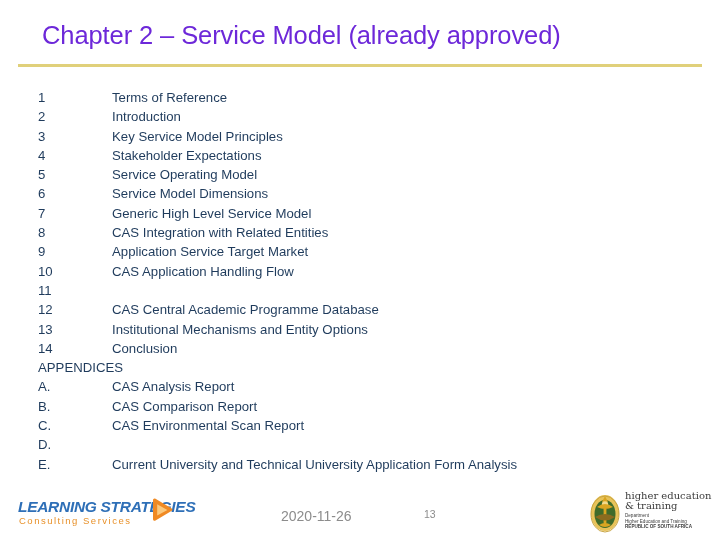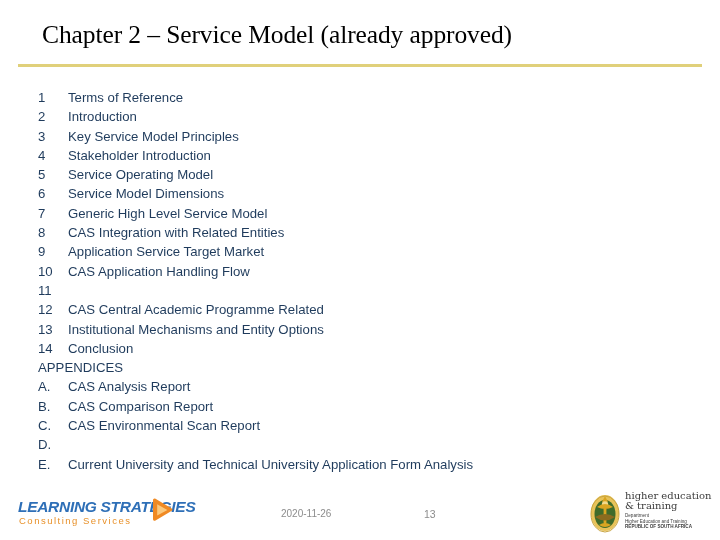--- a/index.html
+++ b/index.html
@@ -21,24 +21,23 @@
   }
 
   
   .title {
     position: absolute;
     left: 42px;
     top: 18px;
     width: 640px;
     font-size: 25.5px;
     line-height: 34px;
-    color: #000000;
+    color: #6d28d9;
     letter-spacing: -0.1px;
     white-space: nowrap;
-    font-family: Liberation Serif, serif;
   }
   .title-rule {
     position: absolute;
     left: 18px;
     top: 64px;
     width: 684px;
     height: 3px;
     background: #e0d07a;
   }
 
@@ -57,32 +56,33 @@
     font-size: 13.2px;
     white-space: nowrap;
   }
   .row .marker {
     width: 30px;
     flex: 0 0 30px;
     text-align: left;
   }
   .row .label {
     flex: 1 1 auto;
+    margin-left: 44px;
   }
   .row.heading .marker {
     width: auto;
     flex: 0 0 auto;
   }
 
   
   .footer-date {
     position: absolute;
     left: 281px;
     top: 508px;
-    font-size: 10px;
+    font-size: 14px;
     color: #8c8c8c;
     white-space: nowrap;
   }
   .footer-pageno {
     position: absolute;
     left: 424px;
     top: 508px;
     font-size: 10.5px;
     color: #8c8c8c;
     white-space: nowrap;
@@ -179,21 +179,21 @@
       <div class="row">
         <span class="marker">2</span>
         <span class="label">Introduction</span>
       </div>
       <div class="row">
         <span class="marker">3</span>
         <span class="label">Key Service Model Principles</span>
       </div>
       <div class="row">
         <span class="marker">4</span>
-        <span class="label">Stakeholder Introduction</span>
+        <span class="label">Stakeholder Expectations</span>
       </div>
       <div class="row">
         <span class="marker">5</span>
         <span class="label">Service Operating Model</span>
       </div>
       <div class="row">
         <span class="marker">6</span>
         <span class="label">Service Model Dimensions</span>
       </div>
       <div class="row">
@@ -210,21 +210,21 @@
       </div>
       <div class="row">
         <span class="marker">10</span>
         <span class="label">CAS Application Handling Flow</span>
       </div>
       <div class="row">
         <span class="marker">11</span>
       </div>
       <div class="row">
         <span class="marker">12</span>
-        <span class="label">CAS Central Academic Programme Related</span>
+        <span class="label">CAS Central Academic Programme Database</span>
       </div>
       <div class="row">
         <span class="marker">13</span>
         <span class="label">Institutional Mechanisms and Entity Options</span>
       </div>
       <div class="row">
         <span class="marker">14</span>
         <span class="label">Conclusion</span>
       </div>
       <div class="row heading">

